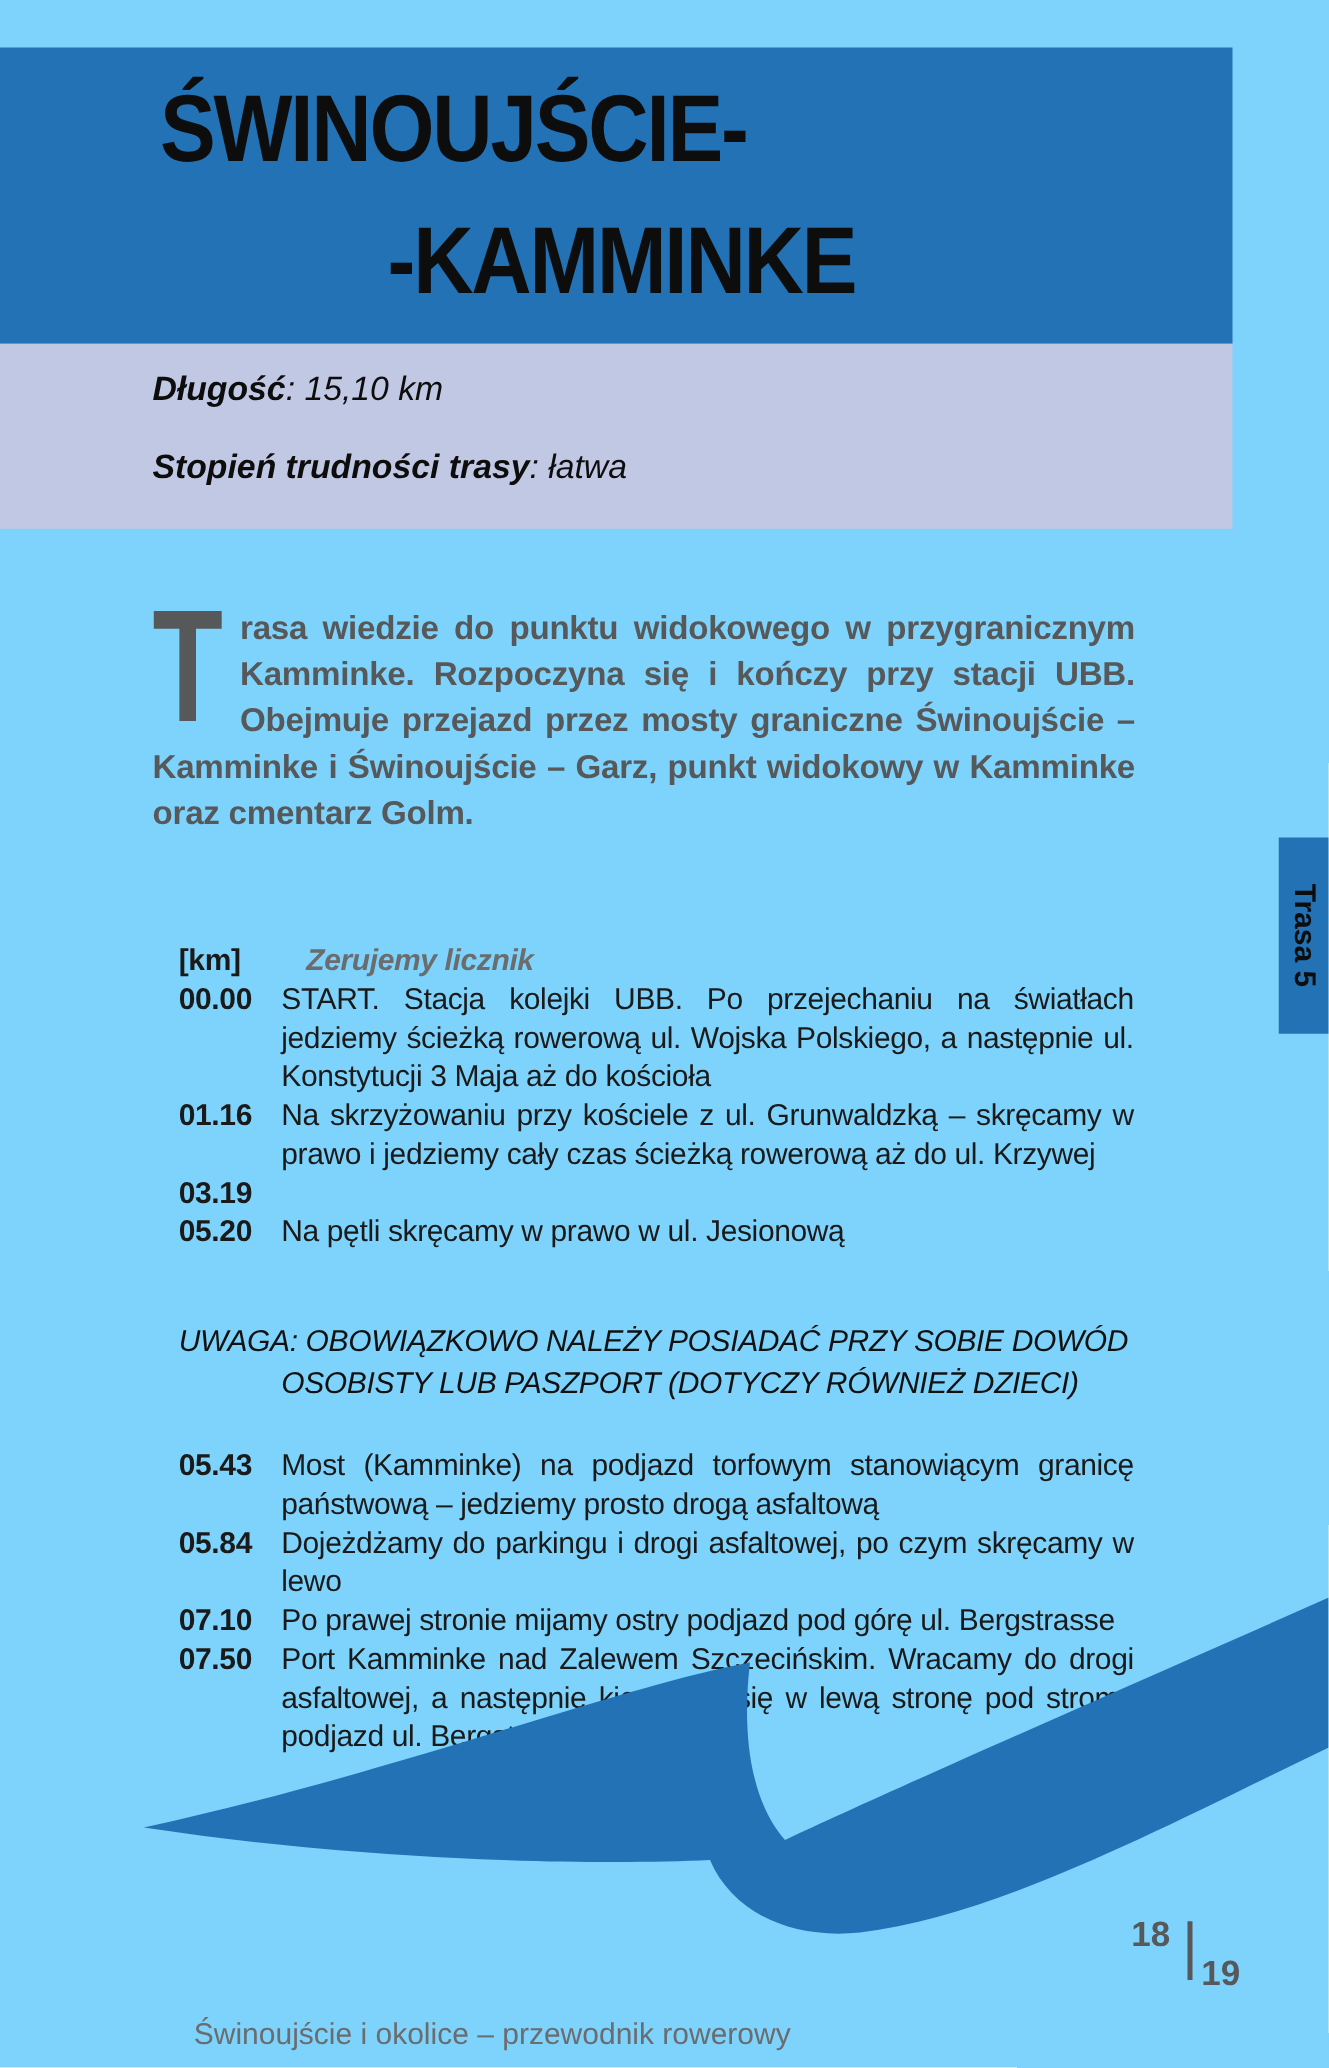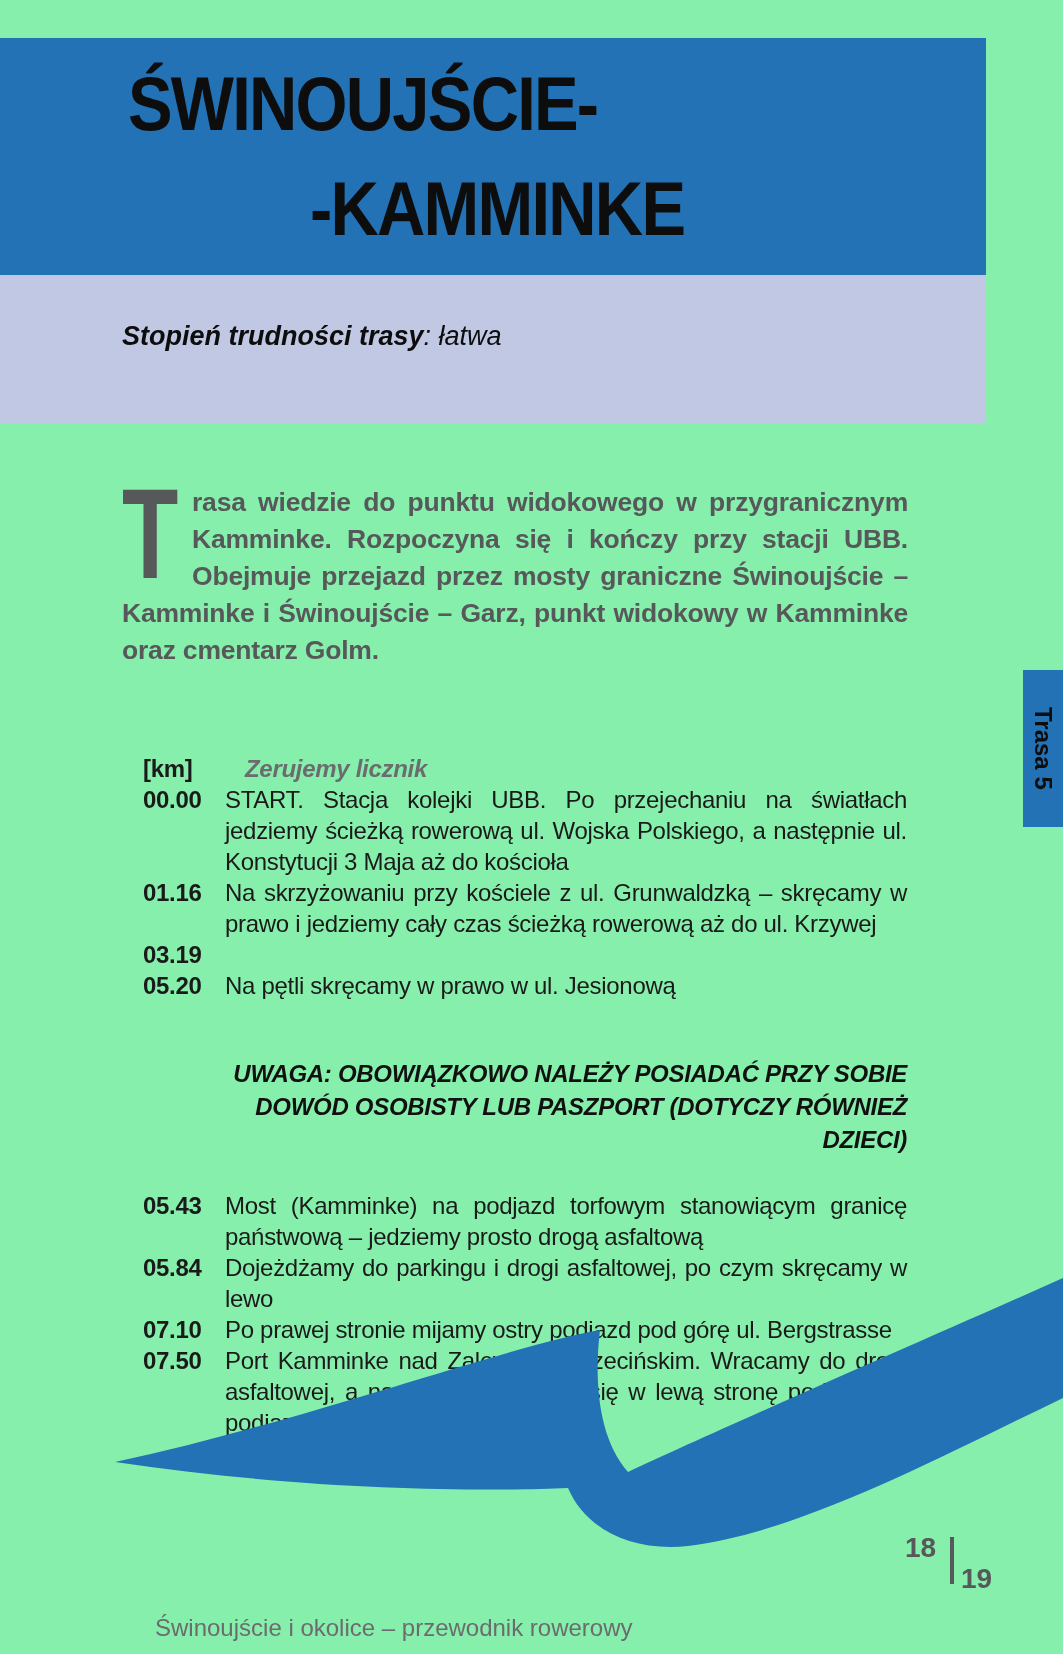--- a/index.html
+++ b/index.html
@@ -1,48 +1,48 @@
 <!DOCTYPE html>
 <html><head>
 <meta charset="utf-8">
 <style>
   * { margin:0; padding:0; box-sizing:border-box; }
   html,body { background:#ffffff; }
   .page {
-    position:relative; width:1063px; height:1654px; background:#86efac;
+    position:relative; width:1063px; height:1654px; background:#7dd3fc;
     font-family:"Liberation Sans", sans-serif; overflow:hidden;
   }
   
   .band-blue   { position:absolute; left:0; top:38px;  width:986px; height:237px; background:#2272b5; }
   .band-lav    { position:absolute; left:0; top:275px; width:986px; height:148px; background:#c1c8e4; }
   .title-line  { position:absolute; color:#0d0d0d; font-weight:bold; font-size:76px;
                  letter-spacing:-2px; transform:scaleX(0.88); transform-origin:left top; white-space:nowrap; }
   .title-1 { left:128px; top:60px; }
   .title-2 { left:310px; top:165px; }
   .meta-line { position:absolute; left:122px; font-size:27px; font-style:italic; color:#0d0d0d; white-space:nowrap; }
-  .meta-1 { top:296px; } .meta-2 { top:321px;font-style:italic; }
+  .meta-1 { top:296px; } .meta-2 { top:358px;font-style:italic; }
   .meta-line b { font-weight:bold; }
   
   .intro {
     position:absolute; left:122px; top:484px; width:786px;
     font-size:26.5px; font-weight:bold; line-height:37px; color:#57585a;
     text-align:justify; letter-spacing:-0.2px;
   }
   .dropcap-box { float:left; width:58px; height:100px; margin-right:12px; margin-top:4px; overflow:visible; }
   .dropcap { display:inline-block; font-size:128px; line-height:92px; font-weight:bold; color:#57585a;
              transform:scaleX(0.72); transform-origin:left top; }
   
   .route { position:absolute; left:143px; top:753px; width:764px;
            font-size:24px; line-height:31px; color:#1a1a1a; letter-spacing:-0.3px; }
   .row { display:flex; }
   .km  { flex:0 0 82px; font-weight:bold; }
   .desc{ flex:1; text-align:justify; }
   .km-note { font-style:italic; font-weight:bold; color:#6b6c6e; padding-left:20px; }
   .warning { margin:56px 0 34px 0; padding-left:82px; text-indent:-82px;
-             font-weight:bold; font-style:italic; line-height:33px; color:#111;text-align:right; }
+             font-weight:normal; font-style:italic; line-height:33px; color:#111; }
   
   .swoosh { position:absolute; left:0; top:0; width:1063px; height:1654px; pointer-events:none; }
   
   .side-tab { position:absolute; right:0; top:670px; width:40px; height:157px; background:#2272b5;
               display:flex; align-items:center; justify-content:center; }
   .side-tab span { writing-mode:vertical-rl; font-weight:bold; font-size:24px; color:#0d0d0d; white-space:nowrap; }
   
   .footer-caption { position:absolute; left:155px; top:1570px; font-size:24px; color:#6b6c6e; white-space:nowrap;margin-top:44px; }
   .pageno { position:absolute; color:#57585a; font-weight:bold; font-size:28px; }
   .pn-18 { left:905px;  top:1532px; }
@@ -53,20 +53,21 @@
 <body>
 
 <div class="page">
 
   <div class="band-blue"></div>
   <div class="band-lav"></div>
 
   <div class="title-line title-1">ŚWINOUJŚCIE-</div>
   <div class="title-line title-2">-KAMMINKE</div>
 
+  <div class="meta-line meta-1"><b>Długość</b><span>: 15,10 km</span></div>
   <div class="meta-line meta-2"><b>Stopień trudności trasy</b><span>: łatwa</span></div>
 
   <div class="intro">
     <span class="dropcap-box"><span class="dropcap">T</span></span><span>rasa wiedzie do punktu widokowego w przygranicznym Kamminke. Rozpoczyna się i kończy przy stacji UBB. Obejmuje przejazd przez mosty graniczne Świnoujście – Kamminke i Świnoujście – Garz, punkt widokowy w Kamminke oraz cmentarz Golm.</span>
   </div>
 
   <div class="route">
     <div class="row">
       <div class="km">[km]</div>
       <div class="desc km-note">Zerujemy licznik</div>

